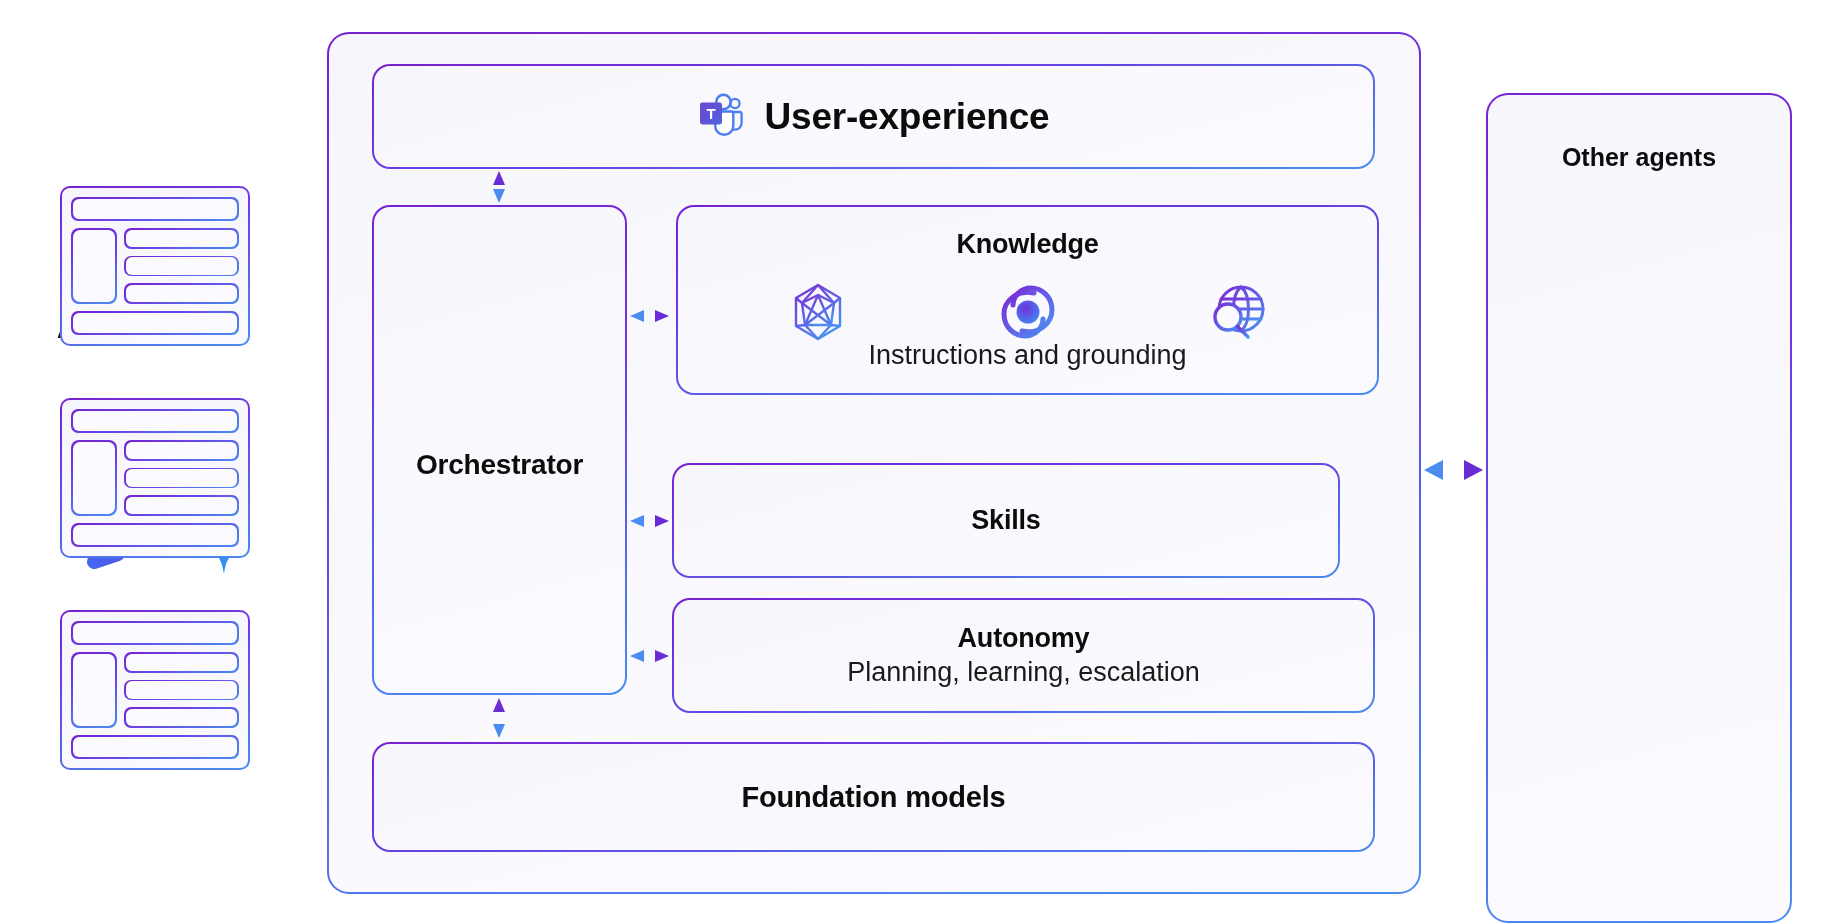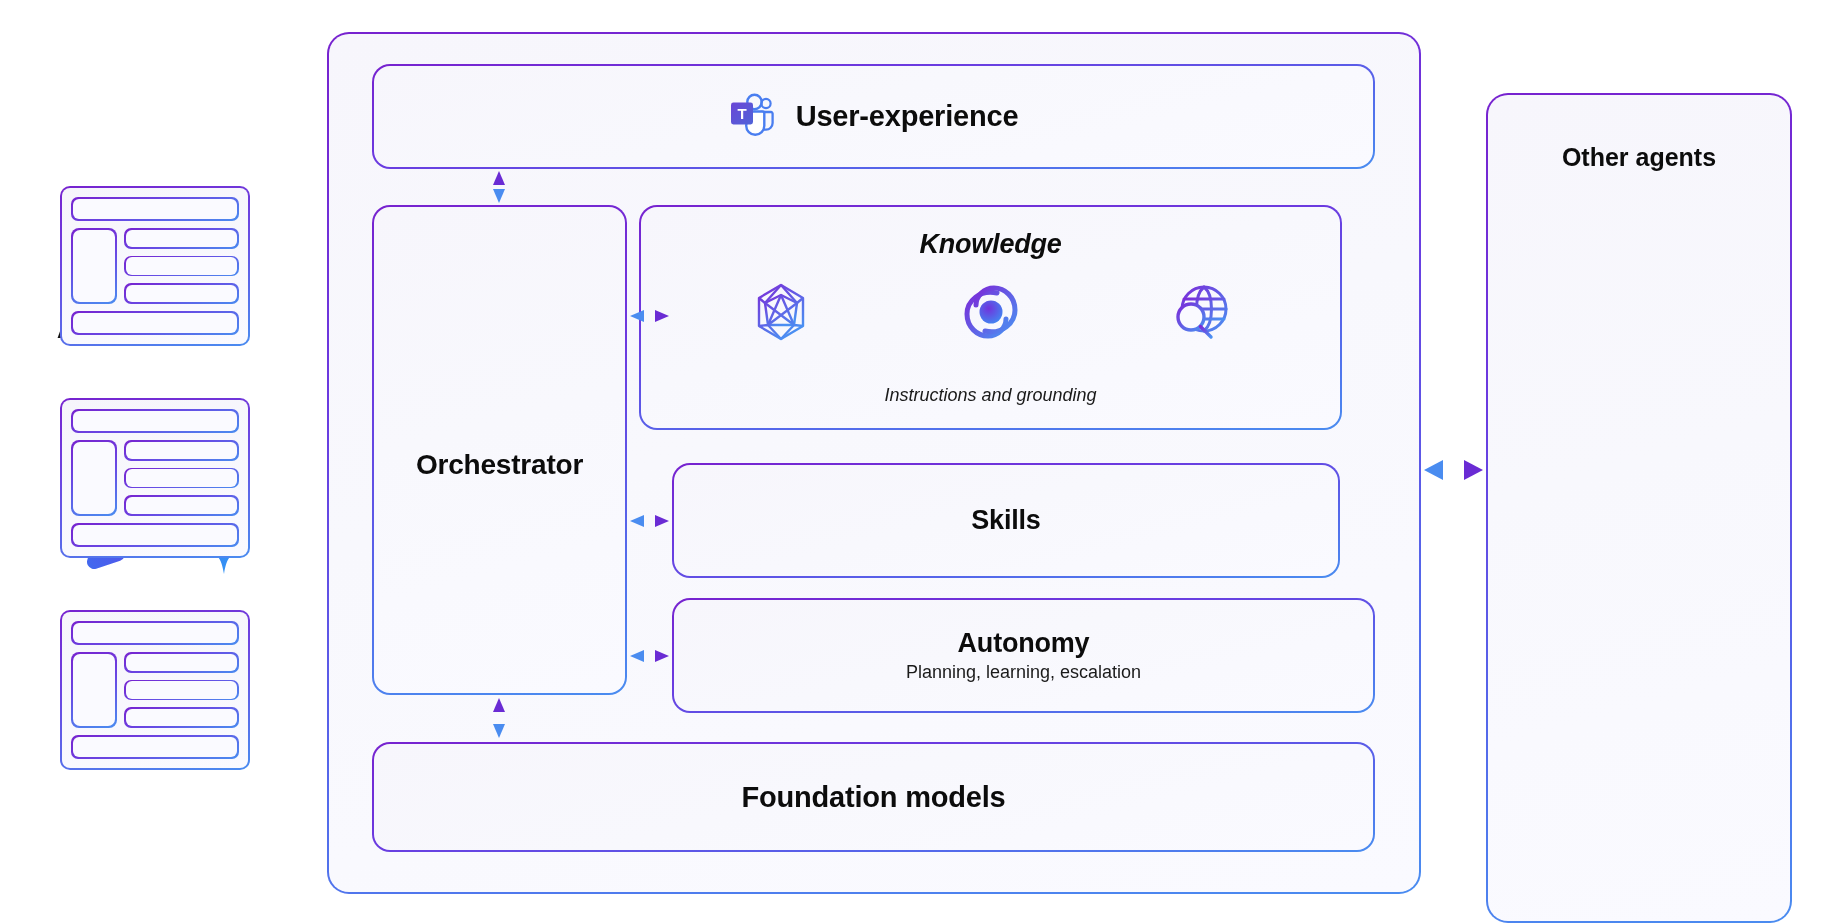--- a/index.html
+++ b/index.html
@@ -29,40 +29,40 @@
     position: absolute; left: 0; right: 0;
     display: flex; flex-direction: column;
     align-items: center; justify-content: center;
   }
 
   .title {
     font-size: 27px; font-weight: bold; color: #0c0c0c;
     letter-spacing: -0.2px; white-space: nowrap;
   }
   .sub {
-    font-size: 18px; color: #1a1a1a; font-weight: 400;
+    font-size: 27px; color: #1a1a1a; font-weight: 400;
     white-space: nowrap;
   }
 
   
   #side-label {
     position: absolute; left: 57px; top: 318px;
     font-size: 22px; font-weight: bold; color: #111;
     letter-spacing: -0.1px;
   }
   #copilot-logo { position: absolute; left: 78px; top: 430px; width: 170px; height: 150px; }
 
   
   #outer { left: 327px; top: 32px; width: 1094px; height: 862px; border-radius: 22px; }
   #outer > .inner { border-radius: 20px; }
 
   
   #ux-box      { left: 372px;  top: 64px;  width: 1003px; height: 105px; }
   #orch-box    { left: 372px;  top: 205px; width: 255px;  height: 490px; }
-  #know-box    { left: 639px;  top: 205px; width: 703px;  height: 225px; font-style: italic; }
+  #know-box    { left: 676px;  top: 205px; width: 703px;  height: 190px; }
   #skills-box  { left: 672px;  top: 463px; width: 668px;  height: 115px; }
   #auton-box   { left: 672px;  top: 598px; width: 703px;  height: 115px; }
   #found-box   { left: 372px;  top: 742px; width: 1003px; height: 110px; }
 
   
   #others { left: 1486px; top: 93px; width: 306px; height: 830px; border-radius: 22px; }
   #others > .inner { border-radius: 20px; }
   #others-title {
     position: absolute; left: 0; right: 0; top: 48px;
     text-align: center; font-size: 25px; font-weight: bold; color: #0c0c0c;
@@ -153,21 +153,21 @@
                 </linearGradient>
               </defs>
               <circle cx="25.5" cy="10" r="7.2" fill="none" stroke="#4a7ef0" stroke-width="2.4"></circle>
               <circle cx="37" cy="11.5" r="4.6" fill="none" stroke="#4a7ef0" stroke-width="2.2"></circle>
               <path d="M32 20 h10 a1.6 1.6 0 0 1 1.6 1.6 v9.5 a6.6 6.6 0 0 1 -6.6 6.6 h-5 z" fill="none" stroke="#4a7ef0" stroke-width="2.3" stroke-linejoin="round"></path>
               <path d="M19 19.5 h14.5 a1.8 1.8 0 0 1 1.8 1.8 v12.4 a9 9 0 0 1 -9 9 h-0.1 a9 9 0 0 1 -9 -9 z" fill="#ffffff" stroke="#4a7ef0" stroke-width="2.4" stroke-linejoin="round"></path>
               <rect x="2" y="10.5" width="22" height="22" rx="2.4" fill="url(#gTeamsSq)"></rect>
               <text x="13" y="27" font-family="'Liberation Sans',sans-serif" font-size="15" font-weight="bold" fill="#ffffff" text-anchor="middle">T</text>
             </svg>
           </span>
-          <span class="title" style="font-size:29px">User-experience</span>
+          <span class="title" style="font-size:37px">User-experience</span>
         </div>
       </div>
     </div>
   </div>
 
   <div class="gbox" id="orch-box">
     <div class="inner">
       <div class="center-col" style="top:0;bottom:0;margin-top:30px;">
         <div class="title" style="font-size:28px">Orchestrator</div>
       </div>

